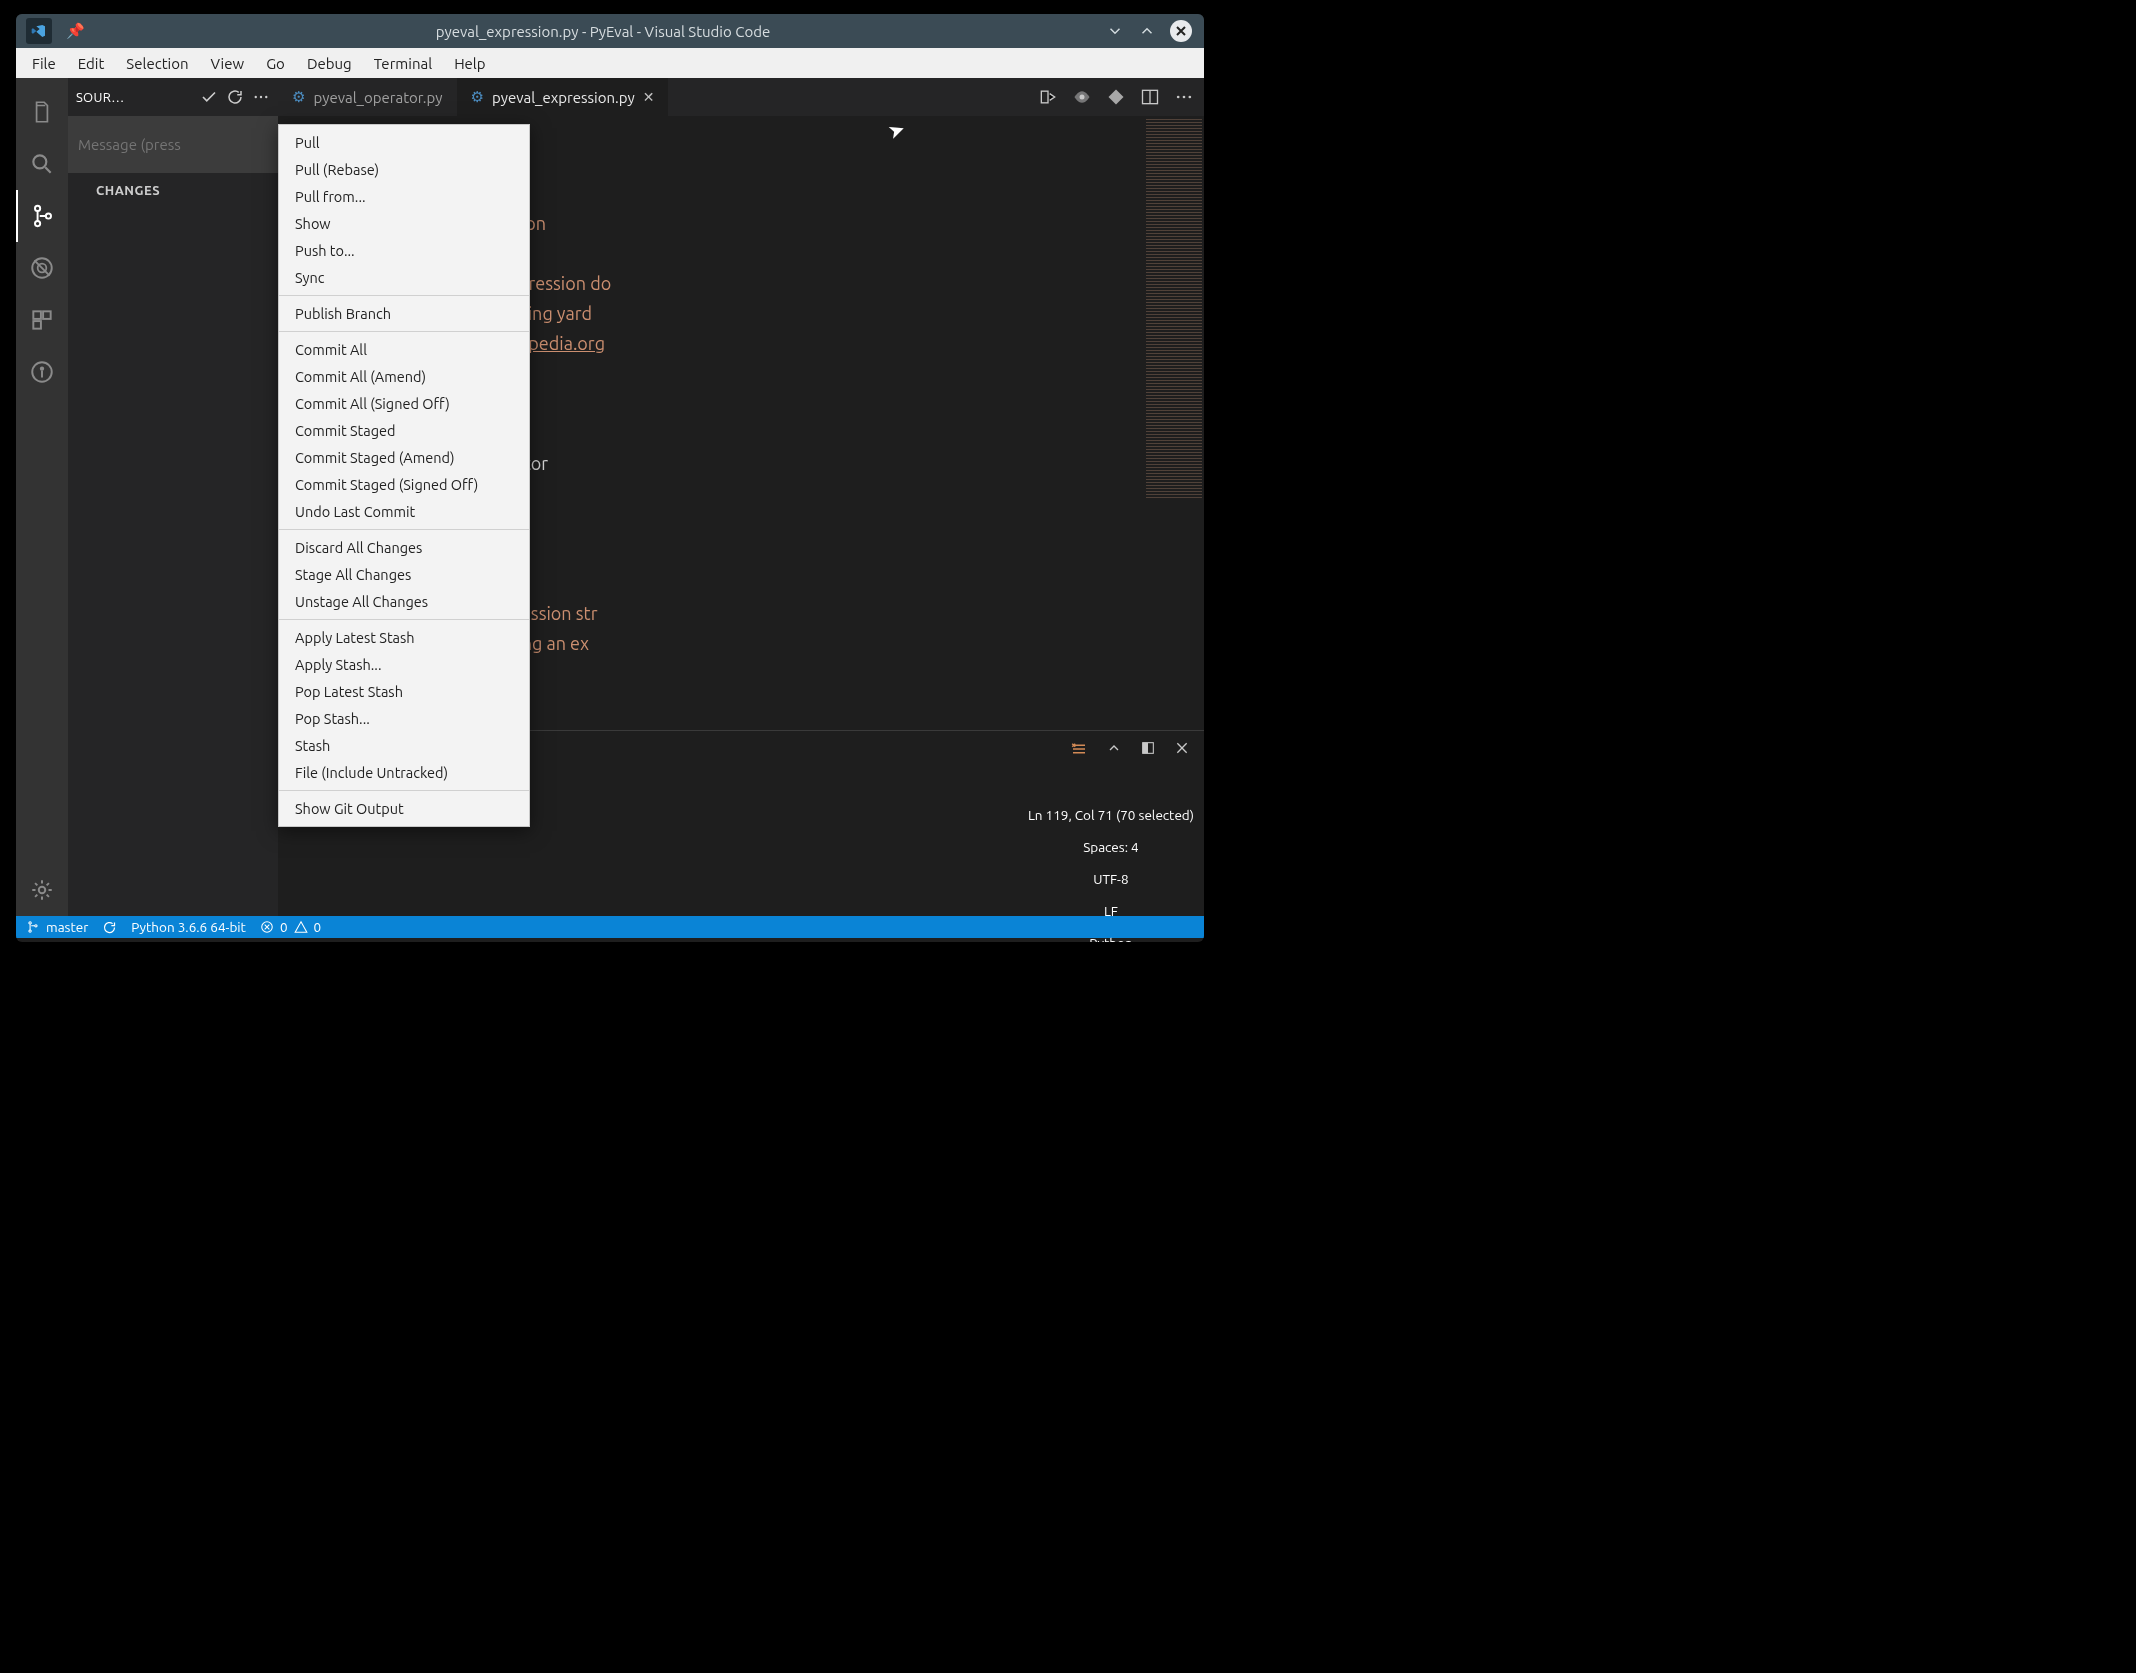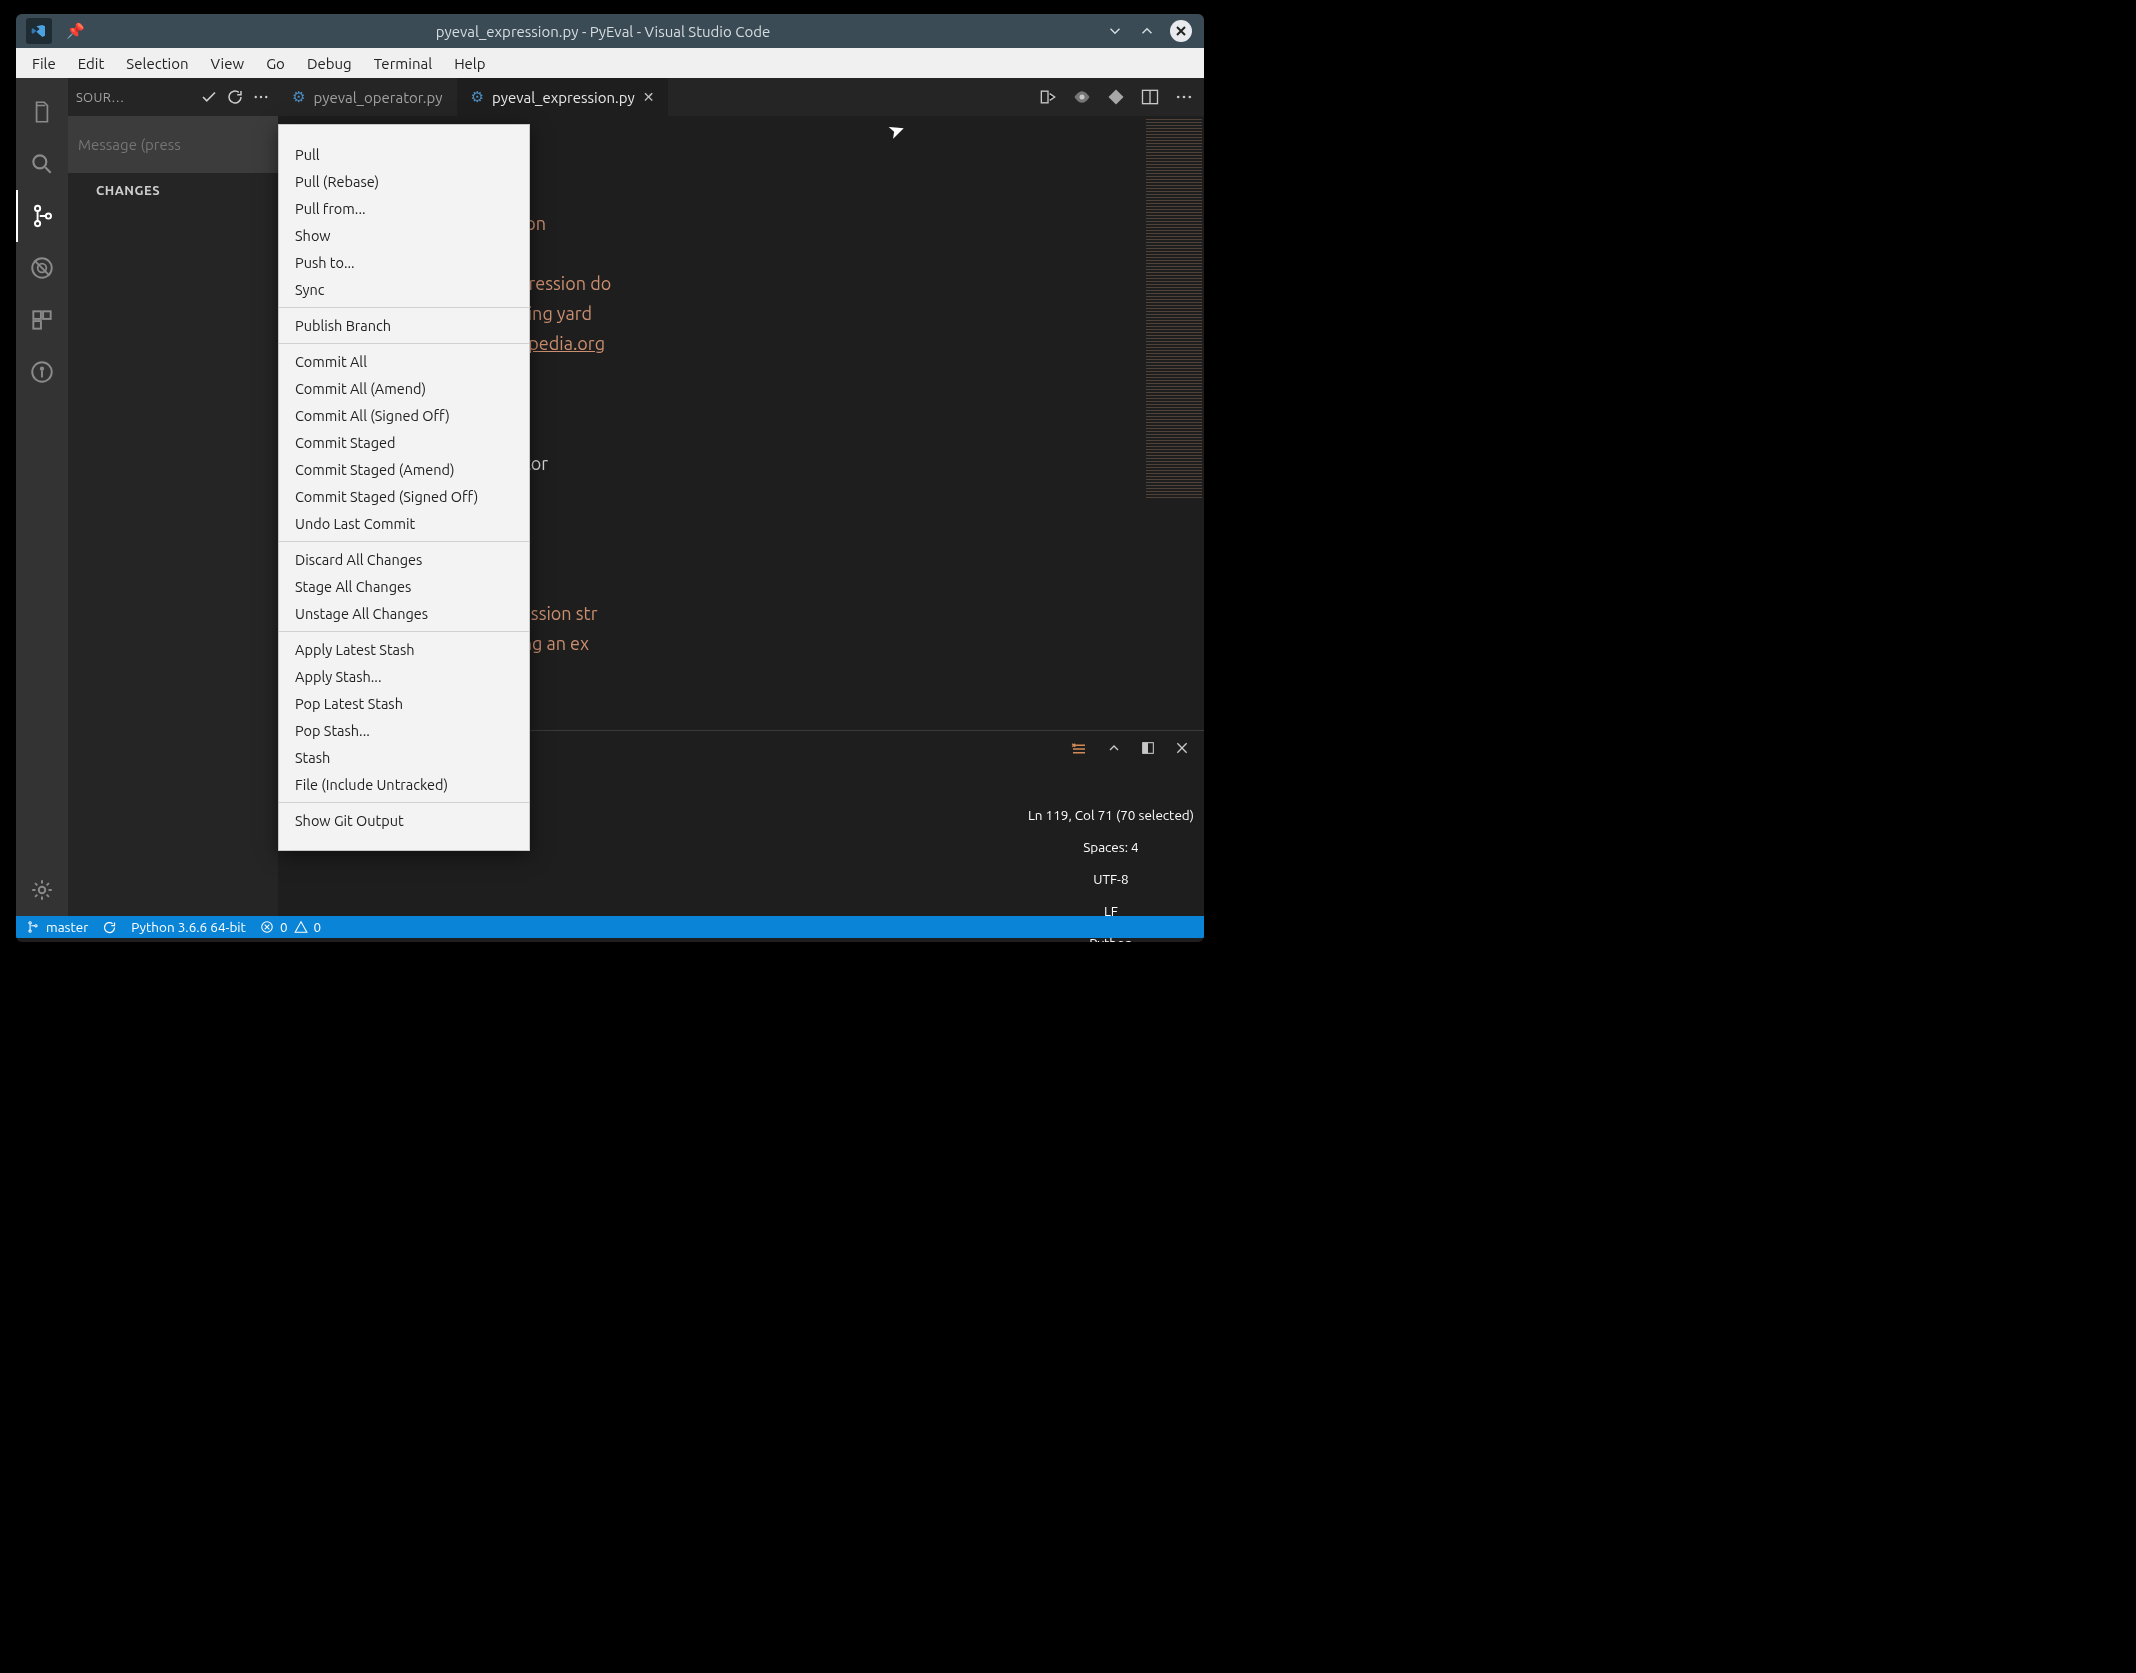--- a/index.html
+++ b/index.html
@@ -19,21 +19,21 @@
 .menubar .mitem { padding: 4px 10px; border-radius: 3px; }
 
 .body { display: flex; height: calc(100% - 34px - 30px - 26px); }
 
 .activity { width: 52px; background: #333333; display: flex; flex-direction: column; align-items:center; padding-top: 8px; }
 .activity .ai { width: 52px; height: 52px; display:flex;align-items:center;justify-content:center; color:#8a8a8a; }
 .activity .ai.active { color:#fff; border-left: 2px solid #fff; }
 .activity .spacer { flex:1; }
 
 .sidebar { width: 210px; background: #252526; display:flex; flex-direction:column; }
-.side-hdr { height: 38px; display:flex; align-items:center; gap:8px; padding: 0 8px; color:#a3a3a3; font-size: 13px; }
+.side-hdr { height: 38px; display:flex; align-items:center; gap:8px; padding: 0 8px; color:#ffffff; font-size: 13px; }
 .side-hdr .lbl { flex:1; text-transform:uppercase; letter-spacing:.3px; overflow:hidden; text-overflow:ellipsis; white-space:nowrap; }
 .side-hdr .ico { color:#ccc; }
 .msg-input { background:#3c3c3c; border:none; color:#9b9b9b; padding: 20px 10px; font-size: 15px; width:100%; }
 .changes-lbl { padding: 10px 28px; color:#ccc; font-weight:bold; font-size: 13px; letter-spacing:.5px; }
 
 .editor-area { flex:1; display:flex; flex-direction:column; min-width:0; }
 
 .tabs { height: 38px; background:#252526; display:flex; align-items:stretch; }
 .tab { display:flex; align-items:center; gap:8px; padding: 0 14px; color:#a0a0a0; font-size:15px; }
 .tab .pyicon { color:#4b8bbe; }
@@ -54,21 +54,21 @@
 
 .panel { height: 186px; border-top:1px solid #3a3a3a; background:#1e1e1e; display:flex; flex-direction:column; }
 .panel-tabs { height: 36px; display:flex; align-items:center; gap: 24px; padding: 0 14px; color:#9a9a9a; font-size:13px; letter-spacing:.5px; }
 .panel-tabs .pt.active { color:#e6e6e6; border-bottom:1px solid #e6e6e6; padding-bottom:3px; }
 .panel-tabs .ptools { margin-left:auto; display:flex; gap:18px; color:#c8c8c8; }
 
 .status { height: 22px; background:#0a84d6; color:#fff; display:flex; align-items:center; font-size:13.5px; gap:14px; padding: 0 10px; }
 .status .seg { display:flex; align-items:center; gap:6px; }
 .status .mid { margin-left:auto; display:flex; align-items:center; gap:16px;flex-direction:column; }
 
-.ctx-menu { position:absolute; left: 262px; top: 110px; width: 252px; background:#f3f3f3; color:#222; box-shadow: 0 4px 18px rgba(0,0,0,.5); border:1px solid #c8c8c8; font-size:14.5px; z-index:50; padding:16px 0; }
+.ctx-menu { position:absolute; left: 262px; top: 110px; width: 252px; background:#f3f3f3; color:#222; box-shadow: 0 4px 18px rgba(0,0,0,.5); border:1px solid #c8c8c8; font-size:14.5px; z-index:50; padding:4px 0; }
 .ctx-menu .mi { padding: 5px 16px; white-space:nowrap; }
 .ctx-menu hr { border:none; border-top:1px solid #d0d0d0; margin:4px 0; }
 
 .cursor-ptr { position:absolute; left:872px; top:104px; color:#fff; font-size:20px; transform:rotate(-20deg); }
 
 svg { display:block; }
 </style>
 </head>
 <body>
 

